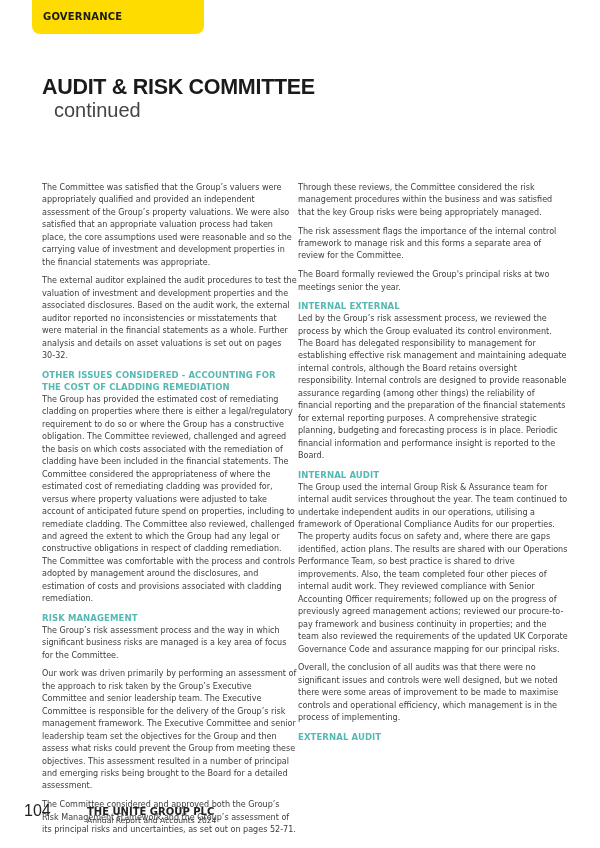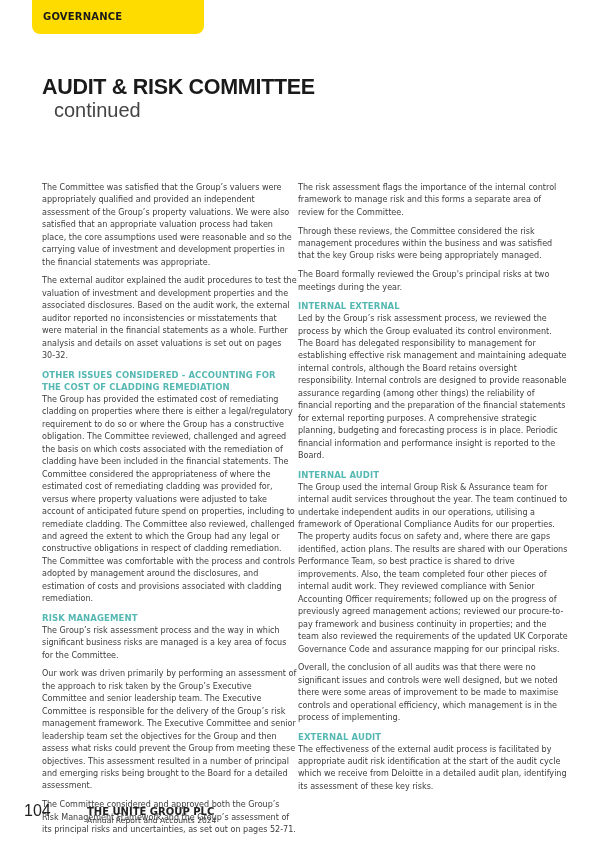--- a/index.html
+++ b/index.html
@@ -32,27 +32,26 @@
   <p>The external auditor explained the audit procedures to test the valuation of investment and development properties and the associated disclosures. Based on the audit work, the external auditor reported no inconsistencies or misstatements that were material in the financial statements as a whole. Further analysis and details on asset valuations is set out on pages 30-32.</p>
   <h3>OTHER ISSUES CONSIDERED - ACCOUNTING FOR THE COST OF CLADDING REMEDIATION</h3>
   <p>The Group has provided the estimated cost of remediating cladding on properties where there is either a legal/regulatory requirement to do so or where the Group has a constructive obligation. The Committee reviewed, challenged and agreed the basis on which costs associated with the remediation of cladding have been included in the financial statements. The Committee considered the appropriateness of where the estimated cost of remediating cladding was provided for, versus where property valuations were adjusted to take account of anticipated future spend on properties, including to remediate cladding. The Committee also reviewed, challenged and agreed the extent to which the Group had any legal or constructive obligations in respect of cladding remediation. The Committee was comfortable with the process and controls adopted by management around the disclosures, and estimation of costs and provisions associated with cladding remediation.</p>
   <h3>RISK MANAGEMENT</h3>
   <p>The Group’s risk assessment process and the way in which significant business risks are managed is a key area of focus for the Committee.</p>
   <p>Our work was driven primarily by performing an assessment of the approach to risk taken by the Group’s Executive Committee and senior leadership team. The Executive Committee is responsible for the delivery of the Group’s risk management framework. The Executive Committee and senior leadership team set the objectives for the Group and then assess what risks could prevent the Group from meeting these objectives. This assessment resulted in a number of principal and emerging risks being brought to the Board for a detailed assessment.</p>
   <p>The Committee considered and approved both the Group’s Risk Management Framework and the Group’s assessment of its principal risks and uncertainties, as set out on pages 52-71.</p>
 </div>
 
 <div class="col right">
+  <p>Through these reviews, the Committee considered the risk management procedures within the business and was satisfied that the key Group risks were being appropriately managed.</p>
   <p>The risk assessment flags the importance of the internal control framework to manage risk and this forms a separate area of review for the Committee.</p>
-  <p>Through these reviews, the Committee considered the risk management procedures within the business and was satisfied that the key Group risks were being appropriately managed.</p>
-  <p>The Board formally reviewed the Group's principal risks at two meetings during the year.</p>
+  <p>The Board formally reviewed the Group's principal risks at two meetings senior the year.</p>
   <h3>INTERNAL EXTERNAL</h3>
   <p>Led by the Group’s risk assessment process, we reviewed the process by which the Group evaluated its control environment. The Board has delegated responsibility to management for establishing effective risk management and maintaining adequate internal controls, although the Board retains oversight responsibility. Internal controls are designed to provide reasonable assurance regarding (among other things) the reliability of financial reporting and the preparation of the financial statements for external reporting purposes. A comprehensive strategic planning, budgeting and forecasting process is in place. Periodic financial information and performance insight is reported to the Board.</p>
   <h3>INTERNAL AUDIT</h3>
   <p>The Group used the internal Group Risk &amp; Assurance team for internal audit services throughout the year. The team continued to undertake independent audits in our operations, utilising a framework of Operational Compliance Audits for our properties. The property audits focus on safety and, where there are gaps identified, action plans. The results are shared with our Operations Performance Team, so best practice is shared to drive improvements. Also, the team completed four other pieces of internal audit work. They reviewed compliance with Senior Accounting Officer requirements; followed up on the progress of previously agreed management actions; reviewed our procure-to-pay framework and business continuity in properties; and the team also reviewed the requirements of the updated UK Corporate Governance Code and assurance mapping for our principal risks.</p>
   <p>Overall, the conclusion of all audits was that there were no significant issues and controls were well designed, but we noted there were some areas of improvement to be made to maximise controls and operational efficiency, which management is in the process of implementing.</p>
   <h3>EXTERNAL AUDIT</h3>
-  <p>The effectiveness of the external audit process is facilitated by appropriate audit risk identification at the start of the audit cycle which we receive from Deloitte in a detailed audit plan, identifying its assessment of these key risks.</p>
 </div>
 
 <div class="footer-page">104</div>
 <div class="footer-co">THE UNITE GROUP PLC</div>
 <div class="footer-rep">Annual Report and Accounts 2024</div>
 
 </body></html>

